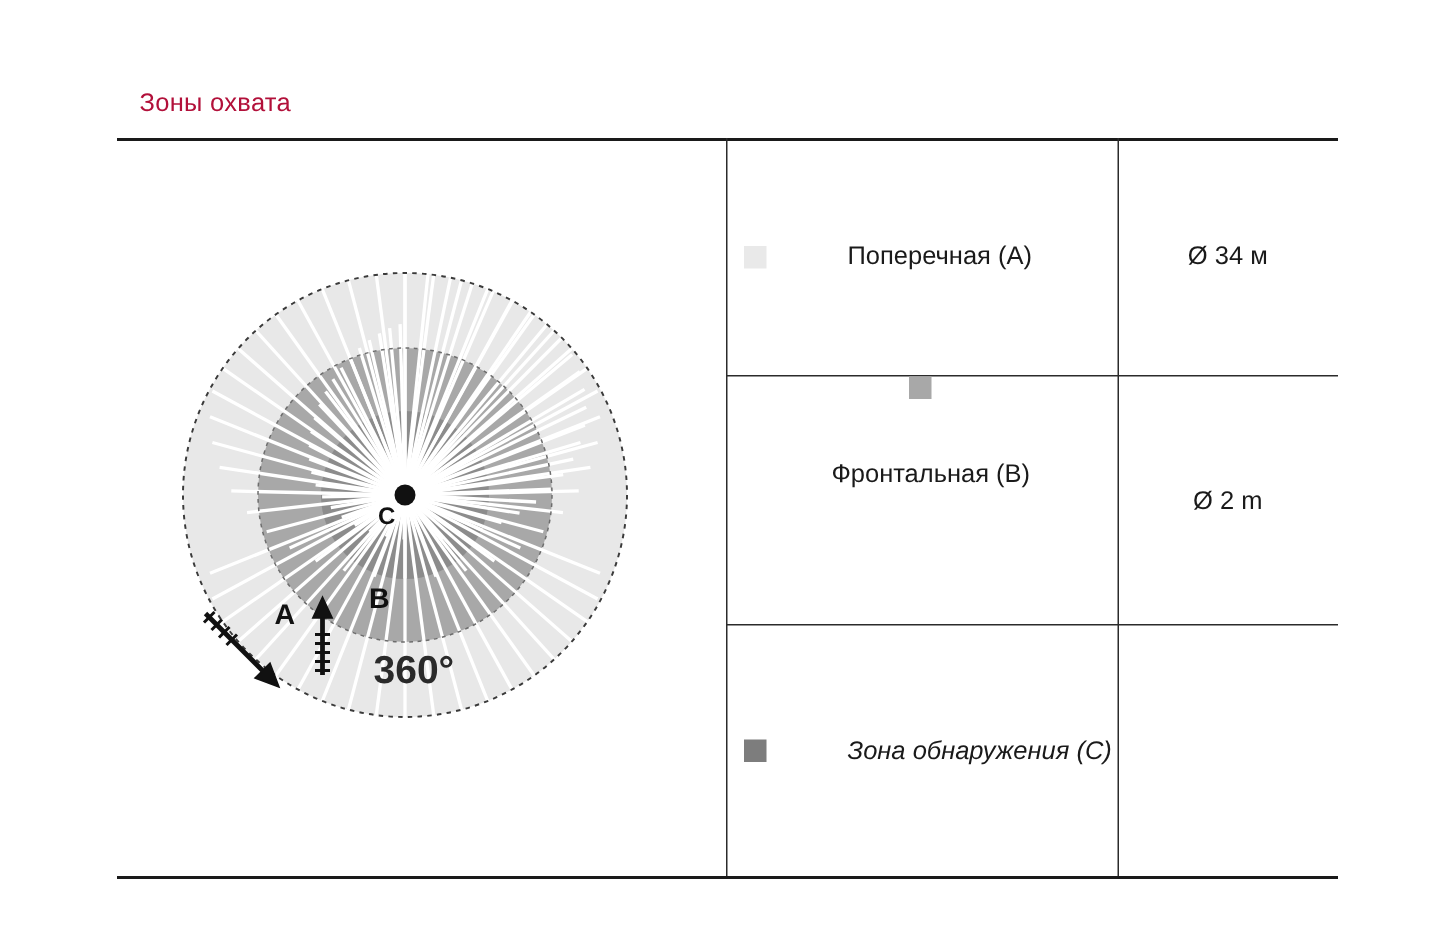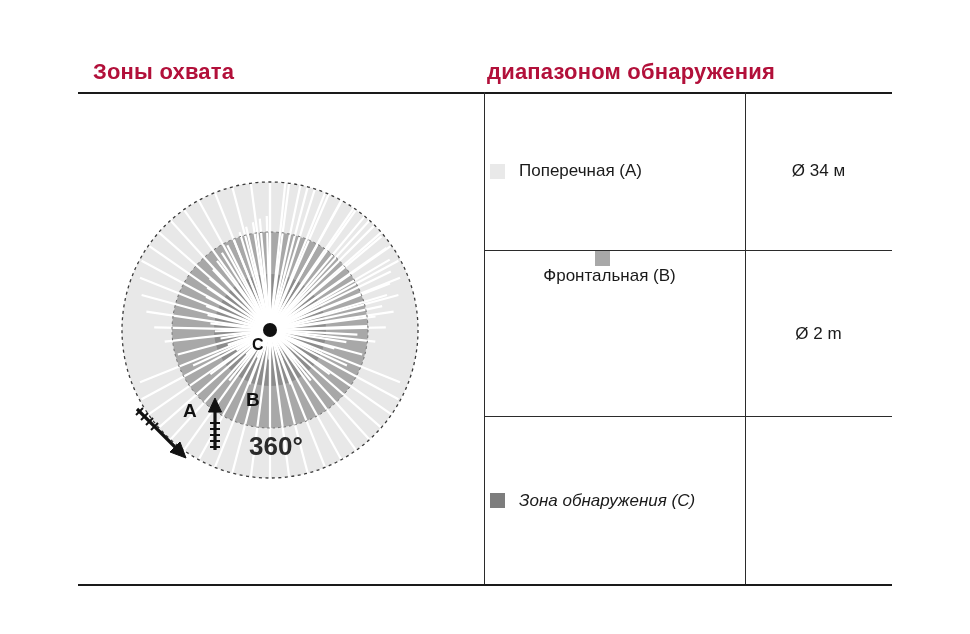--- a/index.html
+++ b/index.html
@@ -18,22 +18,22 @@
   .page {
     position: absolute;
     left: 0; top: 0;
     width: 970px;
     height: 634px;
   }
 
   
   .heading {
     position: absolute;
-    font-weight: bold;
-    font-size: 22px;
+    font-weight: normal;
+    font-size: 17px;
     color: #b2103a;
     letter-spacing: 0.2px;
     white-space: nowrap;
   }
   #heading-left  { left: 93px;  top: 59px; }
   #heading-right { left: 487px; top: 59px; }
 
   
   .rule {
     position: absolute;
@@ -55,21 +55,21 @@
   #vline-mid  { left: 745px; top: 92px; width: 1px; height: 492px; }
 
   
   .cell {
     position: absolute;
     display: flex;
     align-items: center;
     font-size: 17px;
     color: #1a1a1a;
   }
-  .cell-label { left: 468px; width: 261px; padding-left: 22px; box-sizing: border-box; }
+  .cell-label { left: 484px; width: 261px; padding-left: 12px; box-sizing: border-box; gap: 40px; }
   .cell-value { left: 745px; width: 147px; justify-content: center; }
 
   .row1 { top: 92px;  height: 158px; }
   .row2 { top: 251px; height: 165px; flex-direction: column; }
   .row3 { top: 417px; height: 167px; font-style: italic; }
 
   .swatch {
     width: 15px;
     height: 15px;
     margin-right: 14px;
@@ -97,21 +97,20 @@
   #lbl-b { left: 246px; top: 389px; font-size: 19px; }
   #lbl-c { left: 252px; top: 336px; font-size: 16px; }
   #lbl-360 { left: 249px; top: 431px; font-size: 26px; color: #2a2a2a; text-align: right; }
 </style>
 </head>
 <body>
 
 <div class="page">
 
   <div class="heading" id="heading-left">Зоны охвата</div>
-  <div class="heading" id="heading-right">диапазоном обнаружения</div>
 
   <div class="rule h-rule" id="rule-top"></div>
   <div class="rule h-rule" id="rule-bottom"></div>
   <div class="tline" id="vline-left"></div>
   <div class="tline" id="vline-mid"></div>
   <div class="tline" id="tline-row1"></div>
   <div class="tline" id="tline-row2"></div>
 
   <div id="diagram">
     <svg width="340" height="340" viewBox="0 0 340 340" xmlns="http://www.w3.org/2000/svg">

